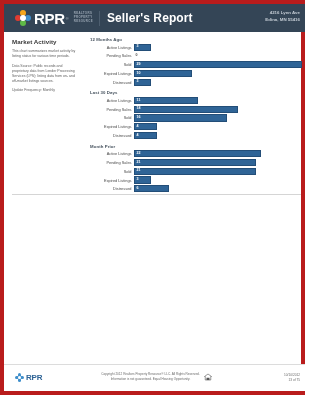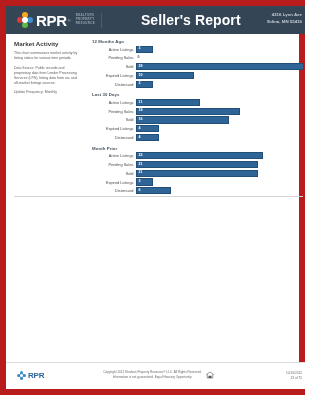--- a/index.html
+++ b/index.html
@@ -8,21 +8,21 @@
     background:#ffffff;
     font-family:"Liberation Sans",sans-serif;
     overflow:hidden;
     -webkit-font-smoothing:none;
   }
   .page{
     position:relative;
     width:305px;height:395px;
     background:#ffffff;
     box-sizing:border-box;
-    border:6px solid #b91c1c;
+    border:4px solid #b91c1c;
     padding-left:7px;
   }
 
   
   .header{
     position:absolute;left:0;top:0;
     width:305px;height:28px;
     background:#344556;
     display:flex;align-items:center;
   }
@@ -65,23 +65,22 @@
   .logo-sub span{
     color:#9aa6b3;font-size:2.9px;letter-spacing:.35px;
     text-transform:uppercase;font-weight:bold;
     display:block;
   }
   .hdr-div{
     width:1px;height:15px;background:#4d5e6f;
     margin:0 7px 0 6px;
   }
   .hdr-title{
-    color:#ffffff;font-size:14px;font-weight:bold;
+    color:#ffffff;font-size:12px;font-weight:bold;
     letter-spacing:.1px;
-    margin-left:32px;
   }
   .hdr-addr{
     position:absolute;right:9px;top:6px;
     text-align:right;color:#c4ccd4;
     font-size:4.4px;line-height:1.55;
     font-weight:bold;
   }
   .hdr-addr span{display:block;white-space:nowrap;}
 
   

